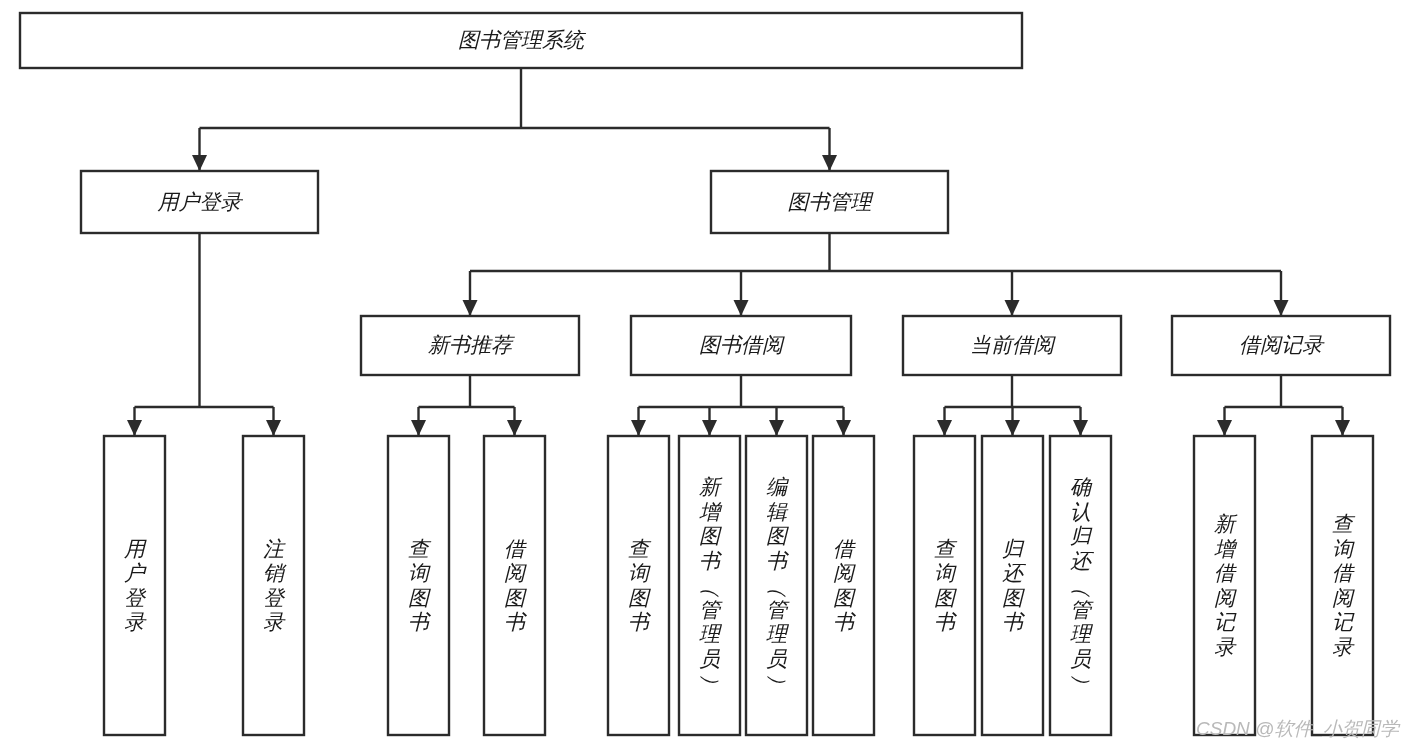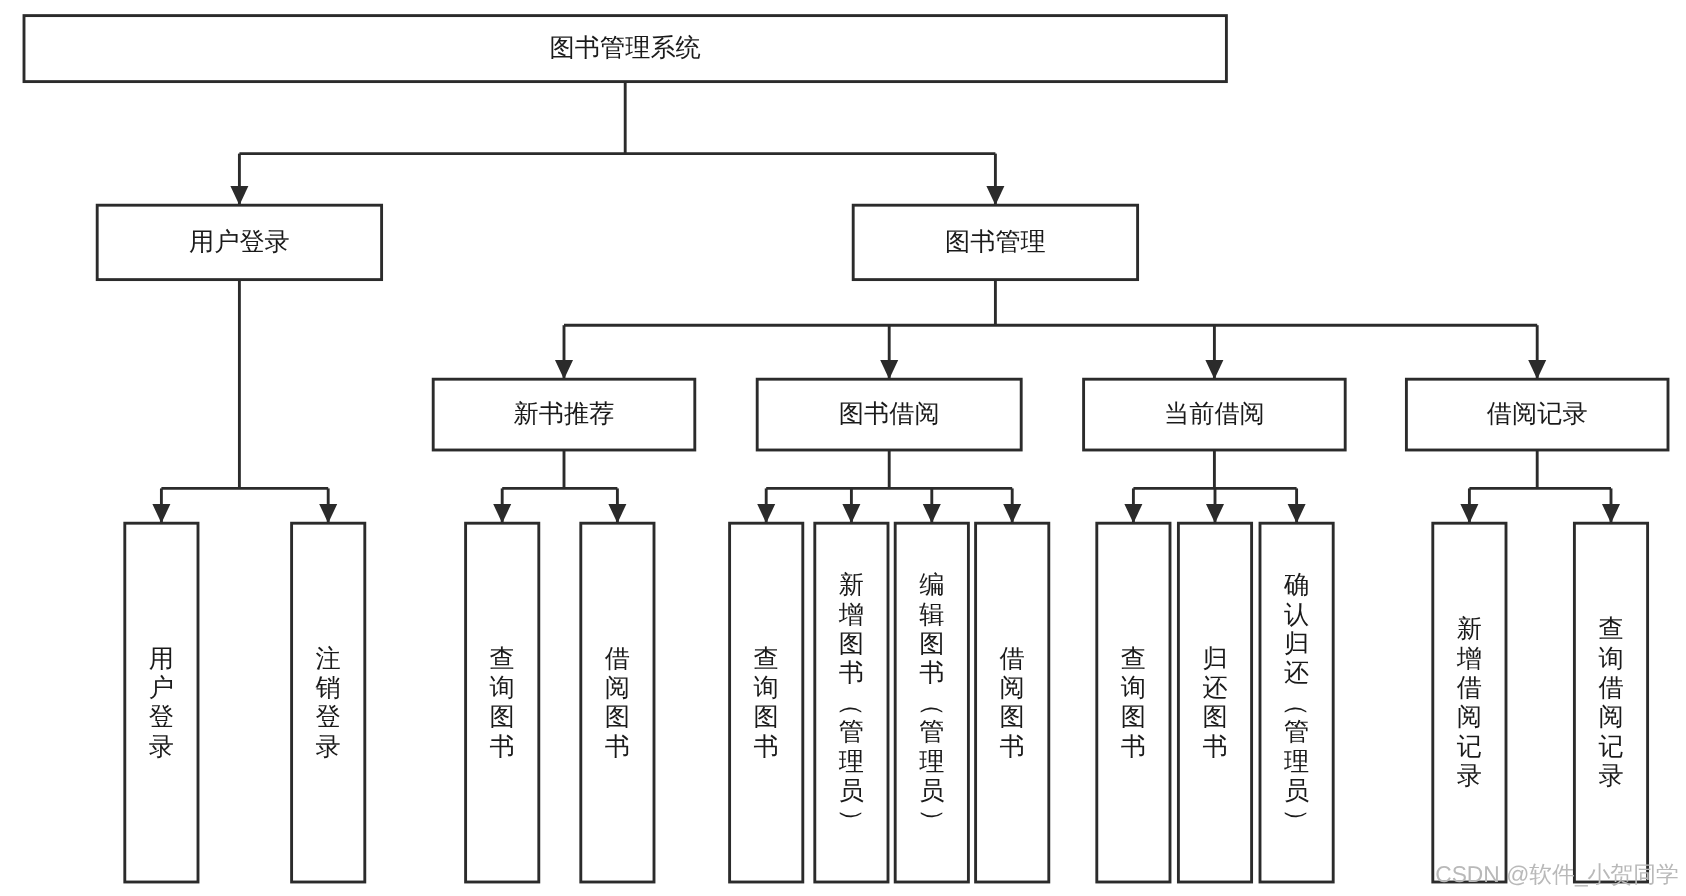--- a/index.html
+++ b/index.html
@@ -12,20 +12,21 @@
     width: 1405px;
     height: 747px;
     font-family: "Liberation Sans", "DejaVu Sans", sans-serif;
     overflow: hidden;
   }
   #diagram-root {
     position: relative;
     width: 1405px;
     height: 701px;
     background: #ffffff;
+    font-style: italic;
   }
   svg#tree-svg {
     position: absolute;
     left: 0;
     top: 0;
     width: 1405px;
     height: 747px;
     display: block;
   }
   .node-rect {

